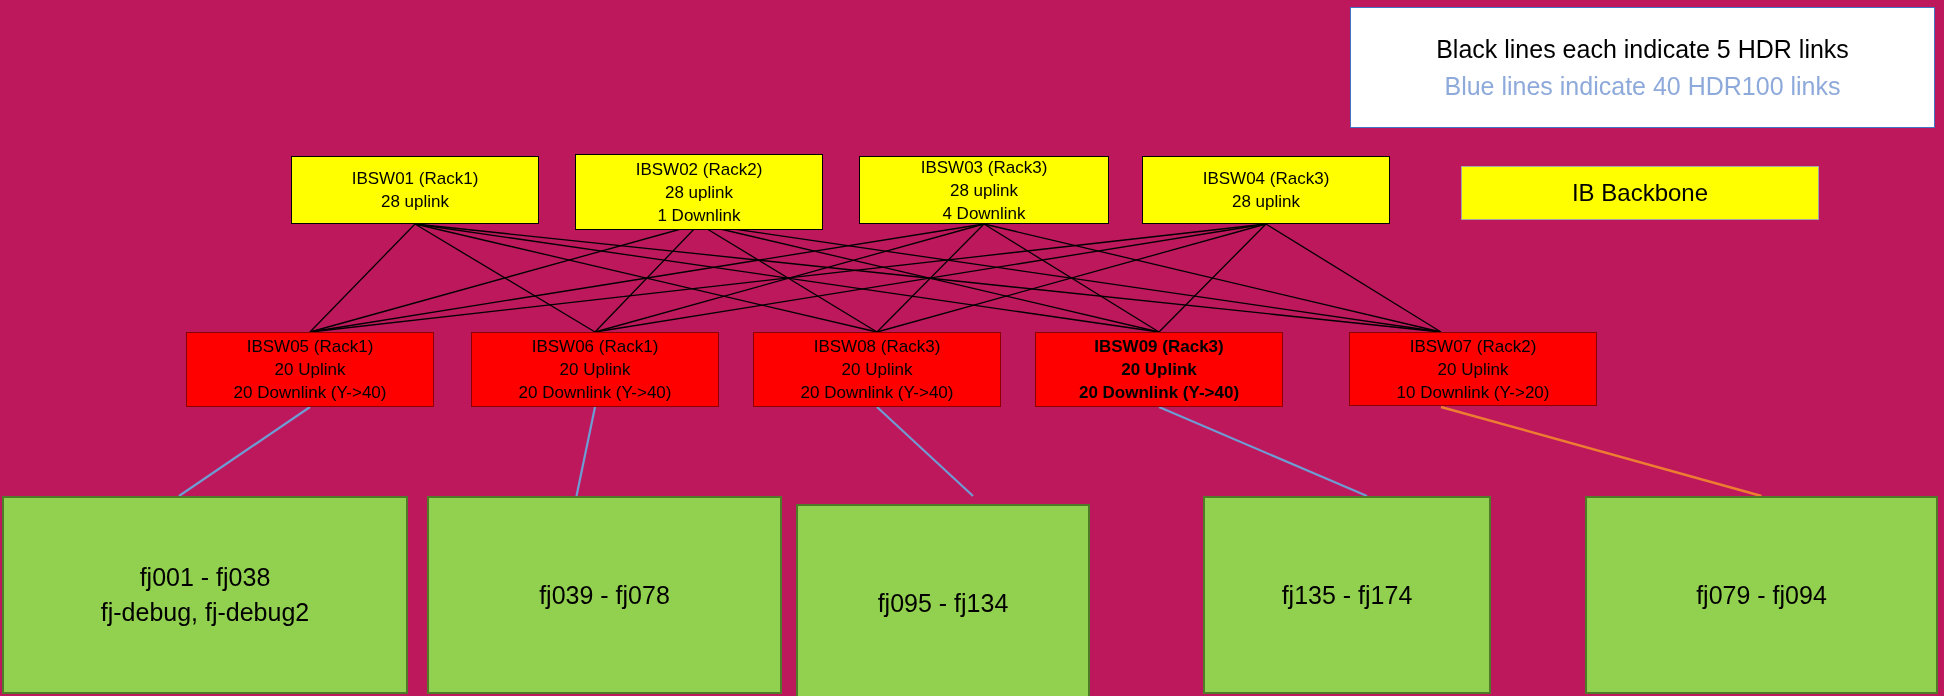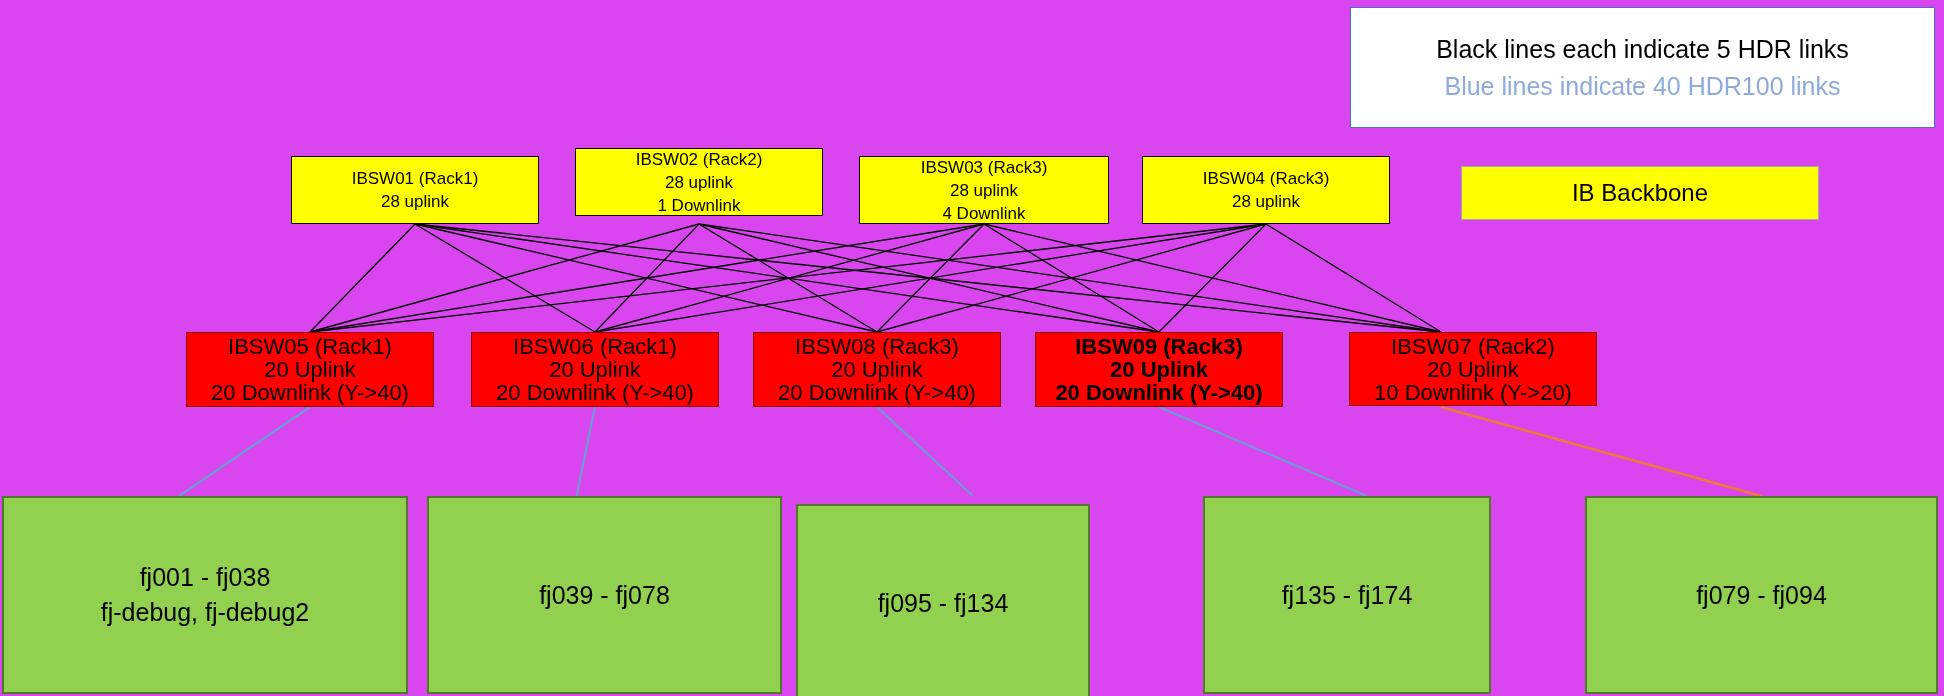--- a/index.html
+++ b/index.html
@@ -1,21 +1,21 @@
 <!DOCTYPE html>
 <html><head>
 <meta charset="utf-8">
 <title>IB Fabric Topology</title>
 <style>
   html, body { margin: 0; padding: 0; background: #ffffff; }
   #diagram {
     position: relative;
     width: 1944px;
     height: 696px;
-    background: #d946ef;
+    background: #be185d;
     font-family: "Liberation Sans", sans-serif;
     overflow: hidden;
     color: #000;
   }
   #links-svg {
     position: absolute;
     left: 0; top: 0;
     z-index: 0;
     pointer-events: none;
   }
@@ -24,21 +24,21 @@
     z-index: 1;
     box-sizing: border-box;
     display: flex;
     flex-direction: column;
     align-items: center;
     justify-content: center;
     text-align: center;
     color: #000;
   }
   .ybox { border: 1px solid #000000; font-size: 17px; line-height: 23px; }
-  .rbox { border: 1px solid #8B0000; font-size: 22px; line-height: 23px; }
+  .rbox { border: 1px solid #8B0000; font-size: 17px; line-height: 23px; }
   .gbox { border: 2px solid #4F7A28; font-size: 25px; line-height: 35px; }
   .backbone-label { border: 1px solid #A6A6A6; font-size: 24px; }
   .legend {
     position: absolute;
     left: 1350px; top: 7px; width: 585px; height: 121px;
     z-index: 1;
     box-sizing: border-box;
     border: 1px solid #4472C4;
     background: #ffffff;
     display: flex;
@@ -89,21 +89,21 @@
 
   <div class="box backbone-label" style="left: 1461px; top: 166px; width: 358px; height: 54px; background-color: rgb(255, 255, 0);">
     <div>IB Backbone</div>
   </div>
 
   <div class="box ybox" style="left: 291px; top: 156px; width: 248px; height: 68px; background-color: rgb(255, 255, 0);">
     <div>IBSW01 (Rack1)</div>
     <div>28 uplink</div>
     <div></div>
   </div>
-  <div class="box ybox" style="left: 575px; top: 148px; width: 248px; height: 68px; background-color: rgb(255, 255, 0);">
+  <div class="box ybox" style="left: 575px; top: 154px; width: 248px; height: 76px; background-color: rgb(255, 255, 0);">
     <div>IBSW02 (Rack2)</div>
     <div>28 uplink</div>
     <div>1 Downlink</div>
   </div>
   <div class="box ybox" style="left: 859px; top: 156px; width: 250px; height: 68px; background-color: rgb(255, 255, 0);">
     <div>IBSW03 (Rack3)</div>
     <div>28 uplink</div>
     <div>4 Downlink</div>
   </div>
   <div class="box ybox" style="left: 1142px; top: 156px; width: 248px; height: 68px; background-color: rgb(255, 255, 0);">

